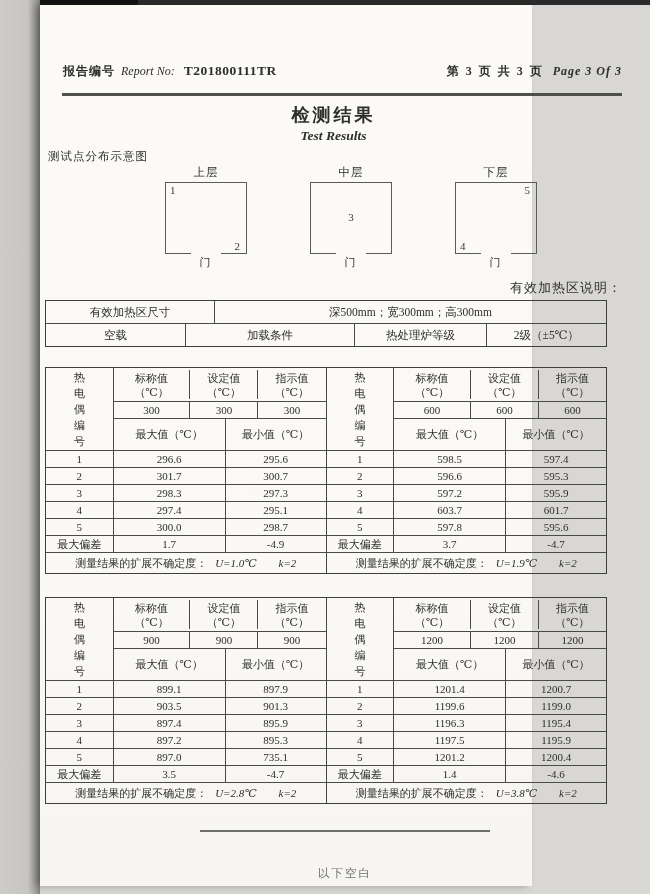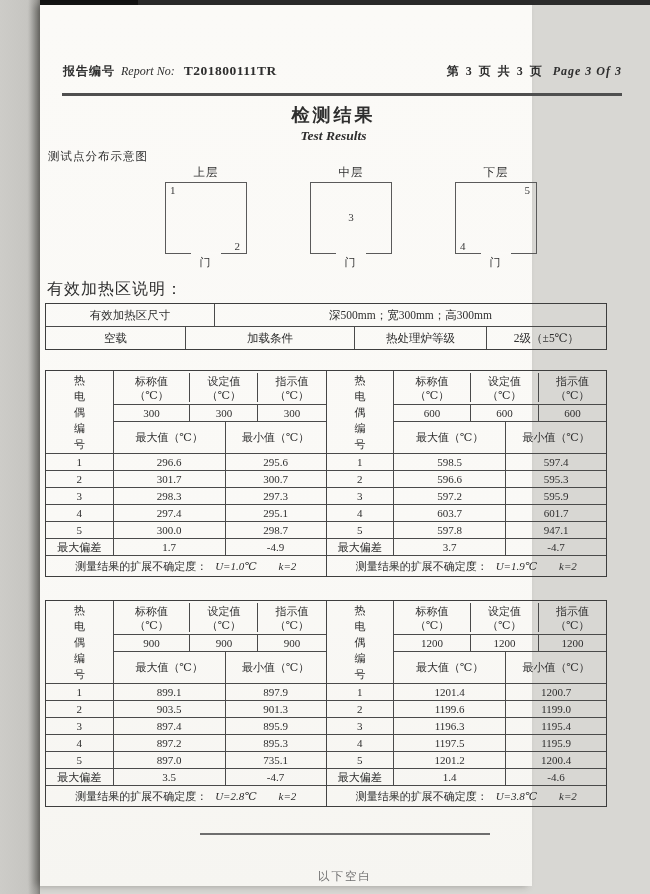--- a/index.html
+++ b/index.html
@@ -38,21 +38,21 @@
   .layer{position:absolute;width:82px;top:0;}
   .layer-title{text-align:center;font-size:11.5px;letter-spacing:1px;}
   .lbox{position:absolute;top:17px;left:0;width:80px;height:70px;border:1px solid #5a5a5a;}
   .door-gap{position:absolute;bottom:-1px;left:50%;transform:translateX(-50%);width:30px;height:2px;background:#fbfaf7;}
   .pt{position:absolute;font-size:11px;color:#3a3a3a;}
   .pt.tl{left:4px;top:1px;} .pt.br{right:6px;bottom:1px;}
   .pt.ctr{left:50%;top:50%;transform:translate(-50%,-55%);}
   .pt.tr{right:6px;top:1px;} .pt.bl{left:4px;bottom:1px;}
   .door-label{position:absolute;top:90px;width:80px;text-align:center;font-size:11px;}
 
-  .hz-caption{font-size:16px;margin:10px 0 3px 2px;letter-spacing:1px;}
+  .hz-caption{font-size:13px;margin:10px 0 3px 2px;letter-spacing:1px;text-align:right;}
   .hz-table{width:560px;border:1.5px solid #3e3e3e;font-size:11.5px;}
   .hz-row{display:flex;height:22px;line-height:22px;text-align:center;}
   .hz-row + .hz-row{border-top:1px solid #4a4a4a;}
   .hz-c{border-right:1px solid #4a4a4a;}
   .hz-c:last-child{border-right:none;}
   .w-label{width:30%;} .w-a{width:24.8%;} .w-b{width:23.4%;} .w-c{width:21.8%;flex:1;}
   .w-span{flex:1;}
 
   
   .ttable{width:560px;border:1.5px solid #3e3e3e;display:flex;font-size:11px;}
@@ -254,21 +254,21 @@
               <div class="tc c-min">595.9</div>
             </div>
             <div class="trow">
               <div class="tc c-num">4</div>
               <div class="tc c-max">603.7</div>
               <div class="tc c-min">601.7</div>
             </div>
             <div class="trow">
               <div class="tc c-num">5</div>
               <div class="tc c-max">597.8</div>
-              <div class="tc c-min">947.1</div>
+              <div class="tc c-min">595.6</div>
             </div>
             <div class="trow">
               <div class="tc c-num">最大偏差</div>
               <div class="tc c-max">3.7</div>
               <div class="tc c-min">-4.7</div>
             </div>
           </div>
       <div class="urow">
         <span>测量结果的扩展不确定度：</span><span class="u-val">U=1.9℃</span><span class="k-val">k=2</span>
       </div>

